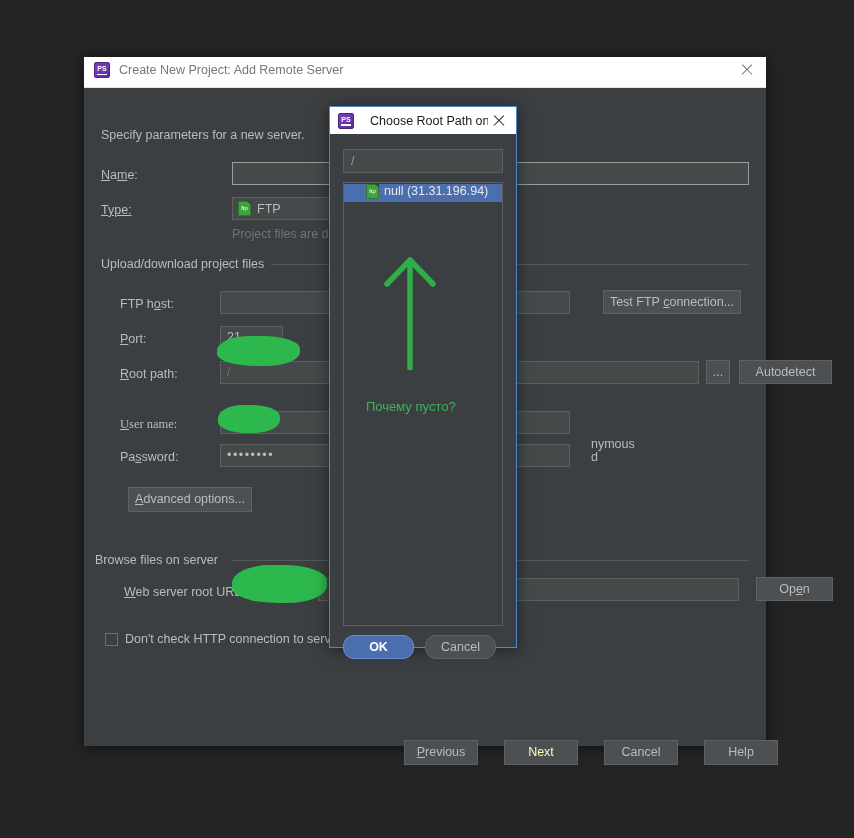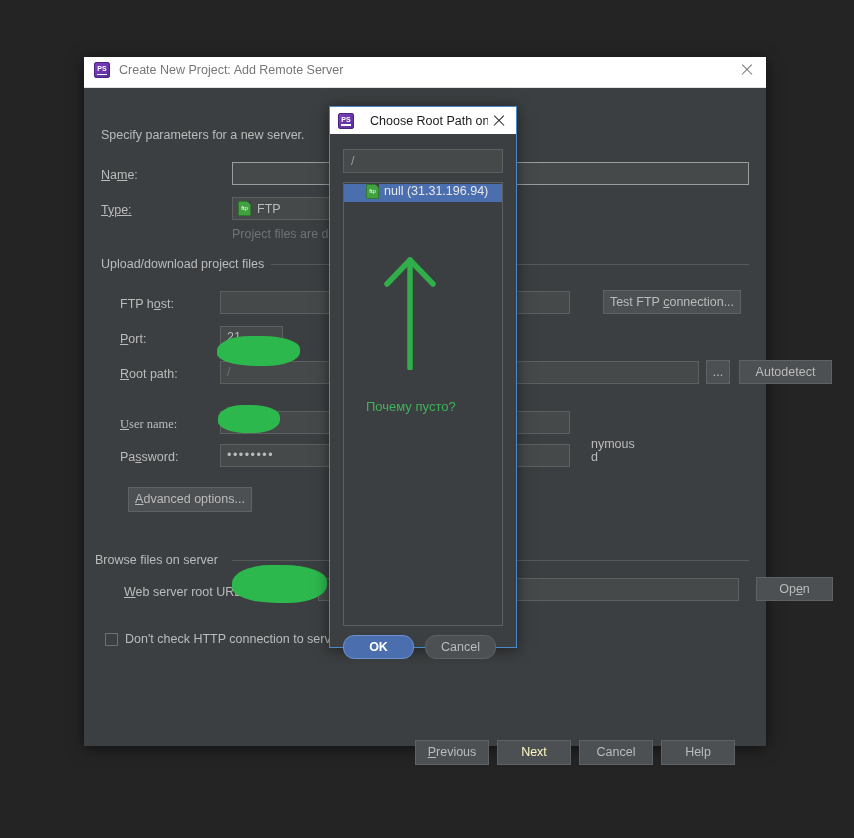--- a/index.html
+++ b/index.html
@@ -349,23 +349,23 @@
     left: 366px; top: 399px;
     font-size: 13px;
     color: #3fb25a;
     z-index: 25;
     white-space: nowrap;
   }
 
   
   #wizard-buttons {
     position: absolute;
-    left: 331px; top: 652px;
-    display: flex;
-    gap: 8px;
+    left: 320px; top: 652px;
+    display: flex;
+    gap: 26px;
   }
   .wbtn {
     width: 74px; height: 25px;
     line-height: 23px;
     text-align: center;
     background: #4c5052;
     border: 1px solid #5e6264;
     box-sizing: border-box;
     font-size: 12.5px;
     color: #bbbbbb;

